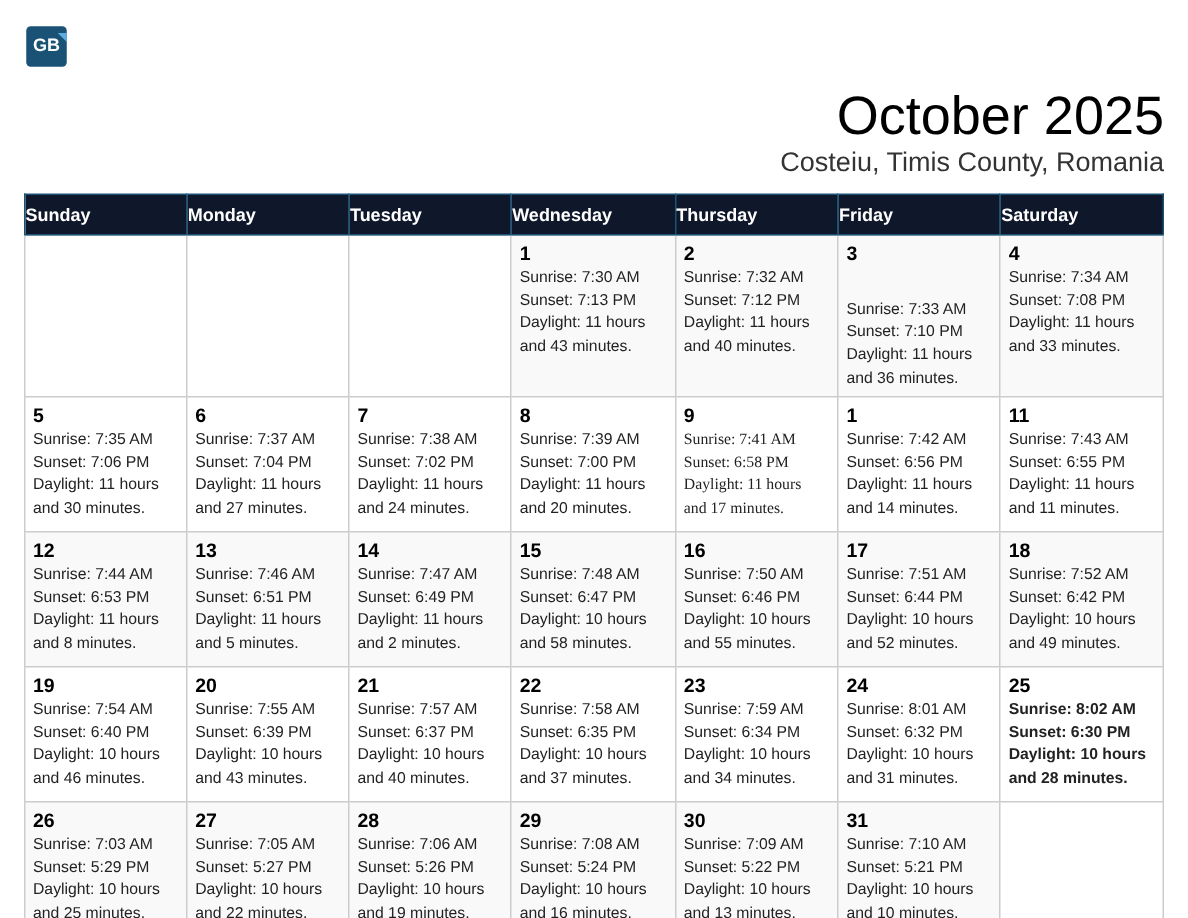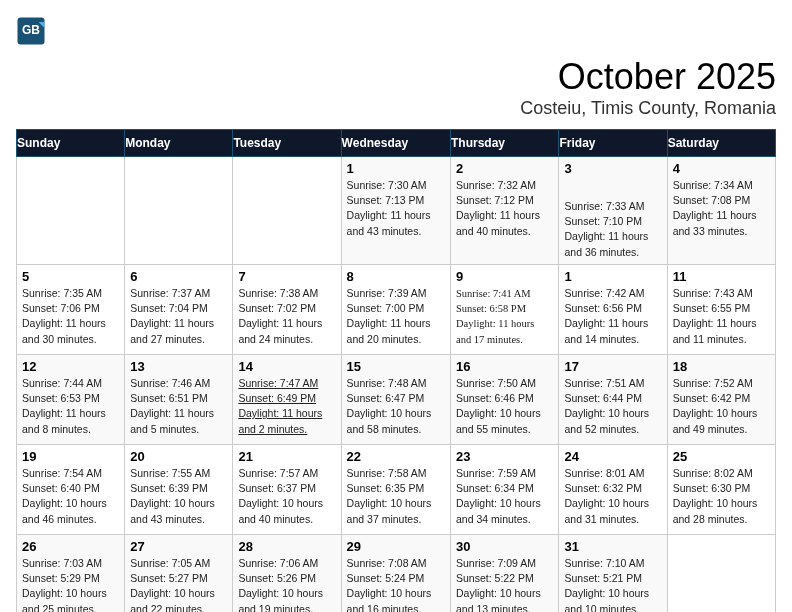--- a/index.html
+++ b/index.html
@@ -211,21 +211,21 @@
         </td>
         <td>
           <span class="day-number">13</span>
           <div class="day-info" style="white-space: pre-line;">Sunrise: 7:46 AM
 Sunset: 6:51 PM
 Daylight: 11 hours
 and 5 minutes.</div>
         </td>
         <td>
           <span class="day-number">14</span>
-          <div class="day-info" style="white-space: pre-line; text-decoration: underline;">Sunrise: 7:47 AM
+          <div class="day-info" style="white-space: pre-line;">Sunrise: 7:47 AM
 Sunset: 6:49 PM
 Daylight: 11 hours
 and 2 minutes.</div>
         </td>
         <td>
           <span class="day-number">15</span>
           <div class="day-info" style="white-space: pre-line;">Sunrise: 7:48 AM
 Sunset: 6:47 PM
 Daylight: 10 hours
 and 58 minutes.</div>
@@ -290,21 +290,21 @@
         </td>
         <td>
           <span class="day-number">24</span>
           <div class="day-info" style="white-space: pre-line;">Sunrise: 8:01 AM
 Sunset: 6:32 PM
 Daylight: 10 hours
 and 31 minutes.</div>
         </td>
         <td>
           <span class="day-number">25</span>
-          <div class="day-info" style="white-space: pre-line;">Sunrise: 8:02 AM
+          <div class="day-info" style="white-space: pre-line; font-weight: bold;">Sunrise: 8:02 AM
 Sunset: 6:30 PM
 Daylight: 10 hours
 and 28 minutes.</div>
         </td>
       </tr>
       <tr>
         <td>
           <span class="day-number">26</span>
           <div class="day-info" style="white-space: pre-line;">Sunrise: 7:03 AM
 Sunset: 5:29 PM

